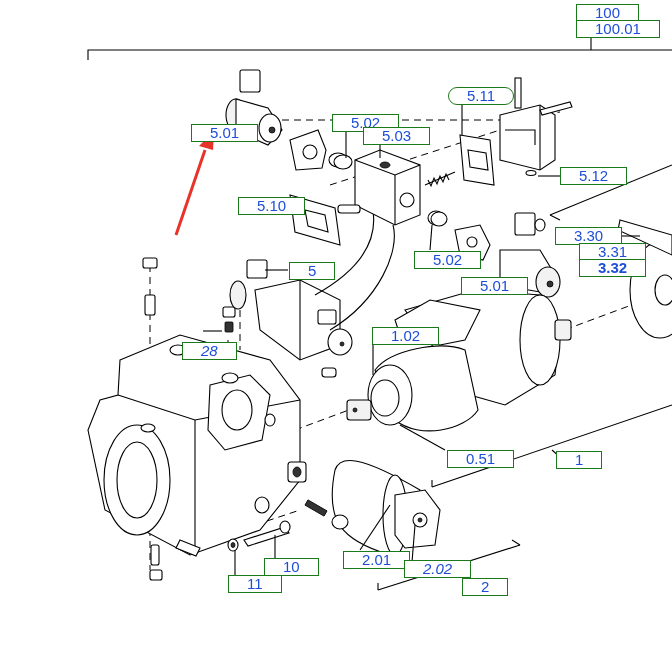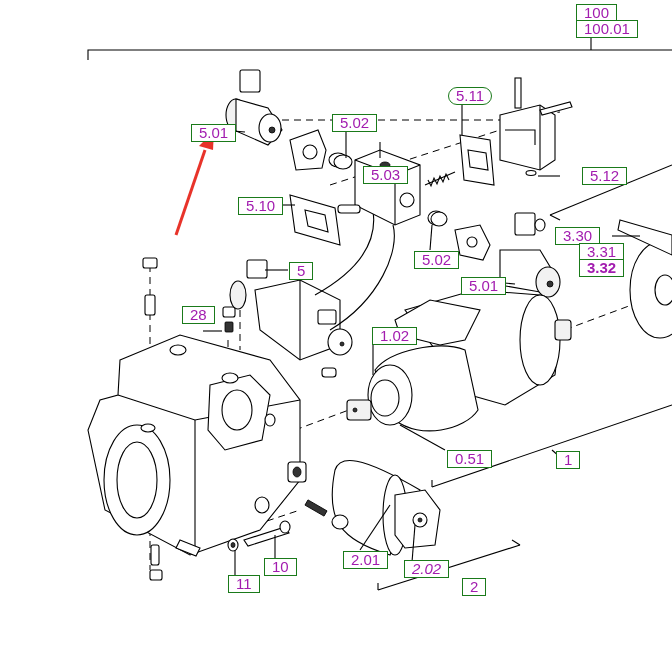--- a/index.html
+++ b/index.html
@@ -2,25 +2,25 @@
 <html><head>
 <meta charset="utf-8">
 <style>
   html, body { margin: 0; padding: 0; background: #ffffff; }
   body { width: 672px; height: 660px; position: relative; overflow: hidden; font-family: "Liberation Sans", sans-serif; }
   #diagram { position: absolute; left: 0; top: 0; width: 672px; height: 660px; }
   .lbl {
     position: absolute;
     border: 1.5px solid #1a7a1a;
     background: #ffffff;
-    color: #a21caf;
+    color: #1d4ed8;
     font-family: "Liberation Sans", sans-serif;
     font-size: 15px;
     line-height: 16px;
-    padding: 0 7px;
+    padding: 0 18px;
     white-space: nowrap;
     cursor: pointer;
   }
   svg .ln { stroke: #000; stroke-width: 1.1; fill: none; }
   svg .dash { stroke: #000; stroke-width: 1; fill: none; stroke-dasharray: 7 5; }
   svg .part { stroke: #000; stroke-width: 1.1; fill: #fff; }
   svg .partg { stroke: #000; stroke-width: 1.1; fill: #f2f2f2; }
   svg .dk { fill: #333; stroke: #000; stroke-width: 0.8; }
 </style>
 </head>
@@ -223,31 +223,31 @@
   <g>
     <path d="M176 235 L205 150" stroke="#e8332a" stroke-width="3" fill="none"></path>
     <path d="M199 146 L214 131 L213 150 Z" fill="#e8332a"></path>
   </g>
 </svg>
 
 <div class="lbl" style="left: 576px; top: 4px; border-color: rgb(26, 122, 26);">100</div>
 <div class="lbl" style="left: 576px; top: 20px; border-color: rgb(26, 122, 26);">100.01</div>
 <div class="lbl" style="left: 191px; top: 124px; border-color: rgb(26, 122, 26);">5.01</div>
 <div class="lbl" style="left: 332px; top: 114px; border-color: rgb(26, 122, 26);">5.02</div>
-<div class="lbl" style="left: 363px; top: 127px; border-color: rgb(26, 122, 26); margin-top: 39px;">5.03</div>
+<div class="lbl" style="left: 363px; top: 127px; border-color: rgb(26, 122, 26);">5.03</div>
 <div class="lbl" style="left: 448px; top: 87px; border-color: rgb(26, 122, 26); border-radius: 9px;">5.11</div>
-<div class="lbl" style="left: 582px; top: 167px; border-color: rgb(26, 122, 26);">5.12</div>
+<div class="lbl" style="left: 560px; top: 167px; border-color: rgb(26, 122, 26);">5.12</div>
 <div class="lbl" style="left: 238px; top: 197px; border-color: rgb(26, 122, 26);">5.10</div>
 <div class="lbl" style="left: 414px; top: 251px; border-color: rgb(26, 122, 26);">5.02</div>
 <div class="lbl" style="left: 461px; top: 277px; border-color: rgb(26, 122, 26);">5.01</div>
 <div class="lbl" style="left: 555px; top: 227px; border-color: rgb(26, 122, 26);">3.30</div>
 <div class="lbl" style="left: 579px; top: 243px; border-color: rgb(26, 122, 26);">3.31</div>
 <div class="lbl" style="left: 579px; top: 259px; border-color: rgb(26, 122, 26); font-weight: bold;">3.32</div>
 <div class="lbl" style="left: 289px; top: 262px; border-color: rgb(26, 122, 26);">5</div>
-<div class="lbl" style="left: 182px; top: 306px; border-color: rgb(26, 122, 26);">28</div>
+<div class="lbl" style="left: 182px; top: 342px; border-color: rgb(26, 122, 26); font-style: italic;">28</div>
 <div class="lbl" style="left: 372px; top: 327px; border-color: rgb(26, 122, 26);">1.02</div>
 <div class="lbl" style="left: 447px; top: 450px; border-color: rgb(26, 122, 26);">0.51</div>
 <div class="lbl" style="left: 556px; top: 451px; border-color: rgb(26, 122, 26);">1</div>
 <div class="lbl" style="left: 343px; top: 551px; border-color: rgb(26, 122, 26);">2.01</div>
 <div class="lbl" style="left: 404px; top: 560px; border-color: rgb(26, 122, 26); font-style: italic;">2.02</div>
 <div class="lbl" style="left: 462px; top: 578px; border-color: rgb(26, 122, 26);">2</div>
 <div class="lbl" style="left: 228px; top: 575px; border-color: rgb(26, 122, 26);">11</div>
 <div class="lbl" style="left: 264px; top: 558px; border-color: rgb(26, 122, 26);">10</div>
 
 </body></html>

